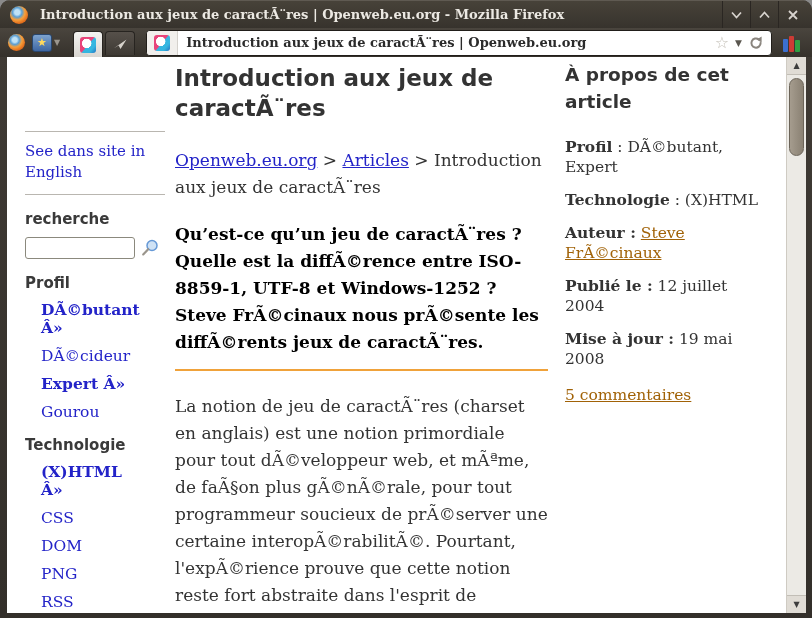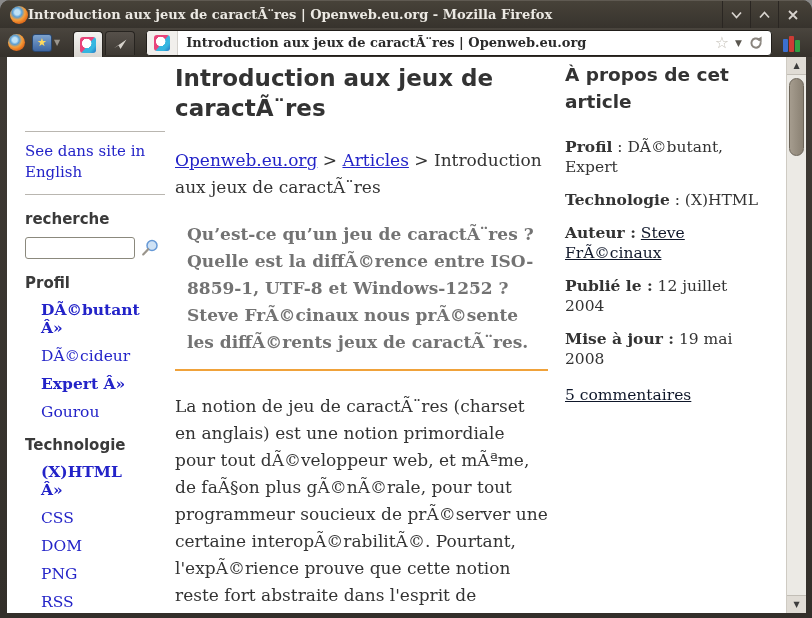--- a/index.html
+++ b/index.html
@@ -5,21 +5,21 @@
 <style>
   html,body{margin:0;padding:0;background:#8a8a8a;font-family:"DejaVu Sans",sans-serif;}
   .window{position:relative;width:812px;height:618px;background:linear-gradient(#403b35,#332f2a);
           border-radius:10px 10px 0 0;overflow:hidden;}
   
   .titlebar{position:absolute;top:0;left:0;right:0;height:28px;display:flex;align-items:center;
             padding:0 6px 0 10px;box-sizing:border-box;border-top:1px solid #5f5a52;
             background:linear-gradient(#474239,#37332d);}
   .fxicon{width:18px;height:18px;border-radius:50%;flex:0 0 auto;
           background:radial-gradient(circle at 40% 35%, #bfe2f7 0 16%, #5b9fd4 30%, #f5a03c 48%, #e6731f 68%, #a03c0c 100%);}
-  .win-title{flex:1;color:#ece9e3;font:bold 13px "DejaVu Serif",serif;
+  .win-title{flex:1;margin-left:12px;color:#ece9e3;font:bold 13px "DejaVu Serif",serif;
              white-space:nowrap;overflow:hidden;}
   .win-controls{display:flex;align-items:stretch;height:100%;}
   .win-btn{width:27px;display:flex;align-items:center;justify-content:center;border-left:1px solid #2a2622;cursor:default;}
   .win-btn svg{display:block;}
   
   .toolbar{position:absolute;top:28px;left:0;right:0;height:29px;display:flex;align-items:center;
            padding:0 8px;box-sizing:border-box;gap:7px;background:linear-gradient(#4a453e,#35312b);}
   .bm-btn{display:flex;align-items:center;gap:2px;}
   .bm-sq{width:20px;height:18px;border-radius:3px;border:1px solid #28466f;box-sizing:border-box;
          background:linear-gradient(#7da3cf,#3e66a2);display:flex;align-items:center;justify-content:center;
@@ -57,31 +57,31 @@
   .search-input{width:100px;height:20px;border:1px solid #8b897d;border-radius:3px;outline:none;
                 font:13px "DejaVu Sans",sans-serif;padding:0 4px;}
   .side ul{list-style:none;margin:0 16px 2px;padding:0;}
   .side li{margin:0 0 10px;font:15.5px/18px "DejaVu Serif",serif;}
   .side li a.b{font-weight:bold;}
   
   .mainc{left:168px;width:373px;color:#333;}
   .h1{font:bold 23px/30px "DejaVu Sans",sans-serif;color:#333;margin:6px 0 0;}
   .crumbs{margin:24px 0 16px;font:17px/27px "DejaVu Serif",serif;color:#333;}
   .crumbs a{color:#2323c8;}
-  .intro{margin:20px 12px 0;font:bold 17px/27px "DejaVu Serif",serif;color:#737373;}
+  .intro{margin:20px 0 0;font:bold 17px/27px "DejaVu Serif",serif;color:#000000;}
   .orange-hr{border:none;border-top:2px solid #f0a23a;margin:13px 0 0;}
   .bodyp{margin:22px 0 0;font:17px/27px "DejaVu Serif",serif;color:#333;}
   
   .about{left:558px;width:202px;color:#333;}
   .h2{font:bold 18.5px/27px "DejaVu Sans",sans-serif;color:#333;margin:4px 0 0;}
   .about ul{list-style:none;margin:22px 0 11px;padding:0;}
   .about li{margin:0 0 13px;font:15.5px/20px "DejaVu Serif",serif;}
   .about .lbl{font-weight:bold;}
   .about .sep{white-space:pre;}
-  .about a{color:#0f172a;text-decoration:underline;}
+  .about a{color:#a16207;text-decoration:underline;}
   .comments{display:inline-block;margin-top:3px;font:15.5px/20px "DejaVu Serif",serif;}
   
   .scrollbar{width:19px;background:#eceae5;border-left:1px solid #cfcbc3;display:flex;flex-direction:column;}
   .sb-btn{height:17px;display:flex;align-items:center;justify-content:center;background:#e0dcd5;
           border-bottom:1px solid #c2beb6;color:#3c3c3c;font-size:8px;line-height:1;}
   .sb-btn.down{border-bottom:none;border-top:1px solid #c2beb6;}
   .sb-track{flex:1;position:relative;}
   .sb-thumb{position:absolute;top:3px;left:2px;right:2px;height:78px;border-radius:8px;
             background:linear-gradient(90deg,#a59c8e,#8a8173);border:1px solid #6b6459;box-sizing:border-box;}
 </style>

